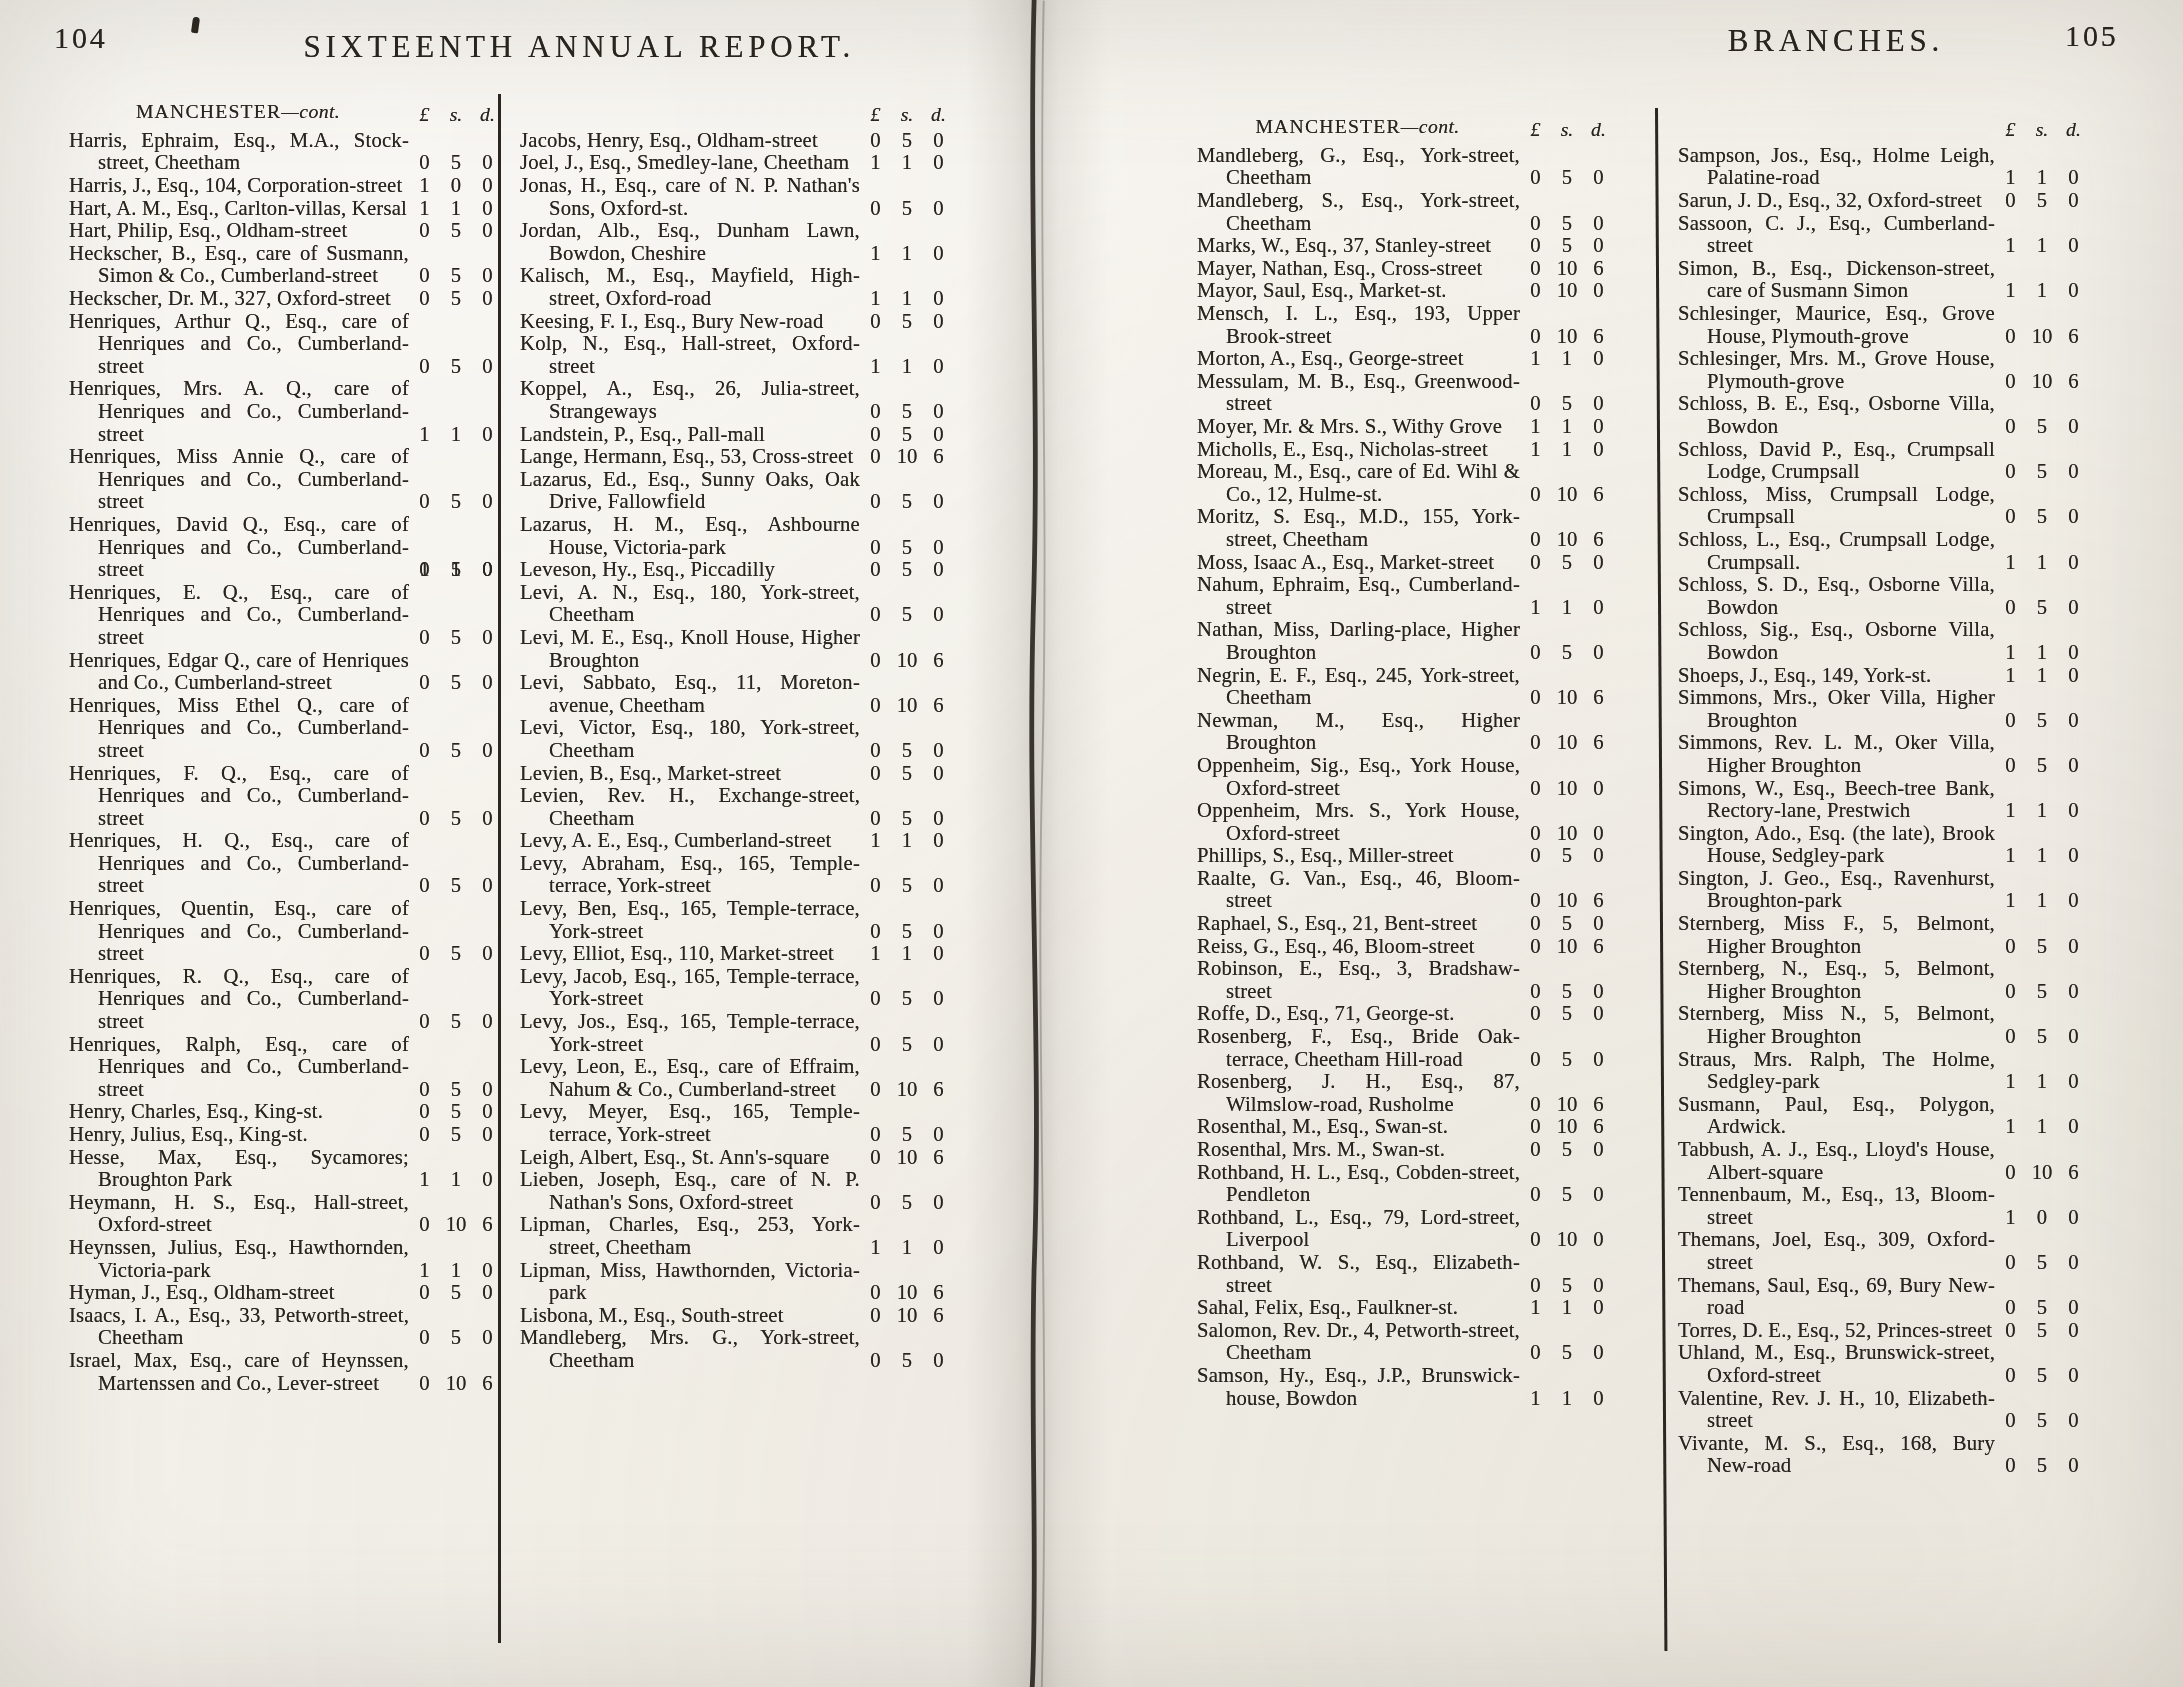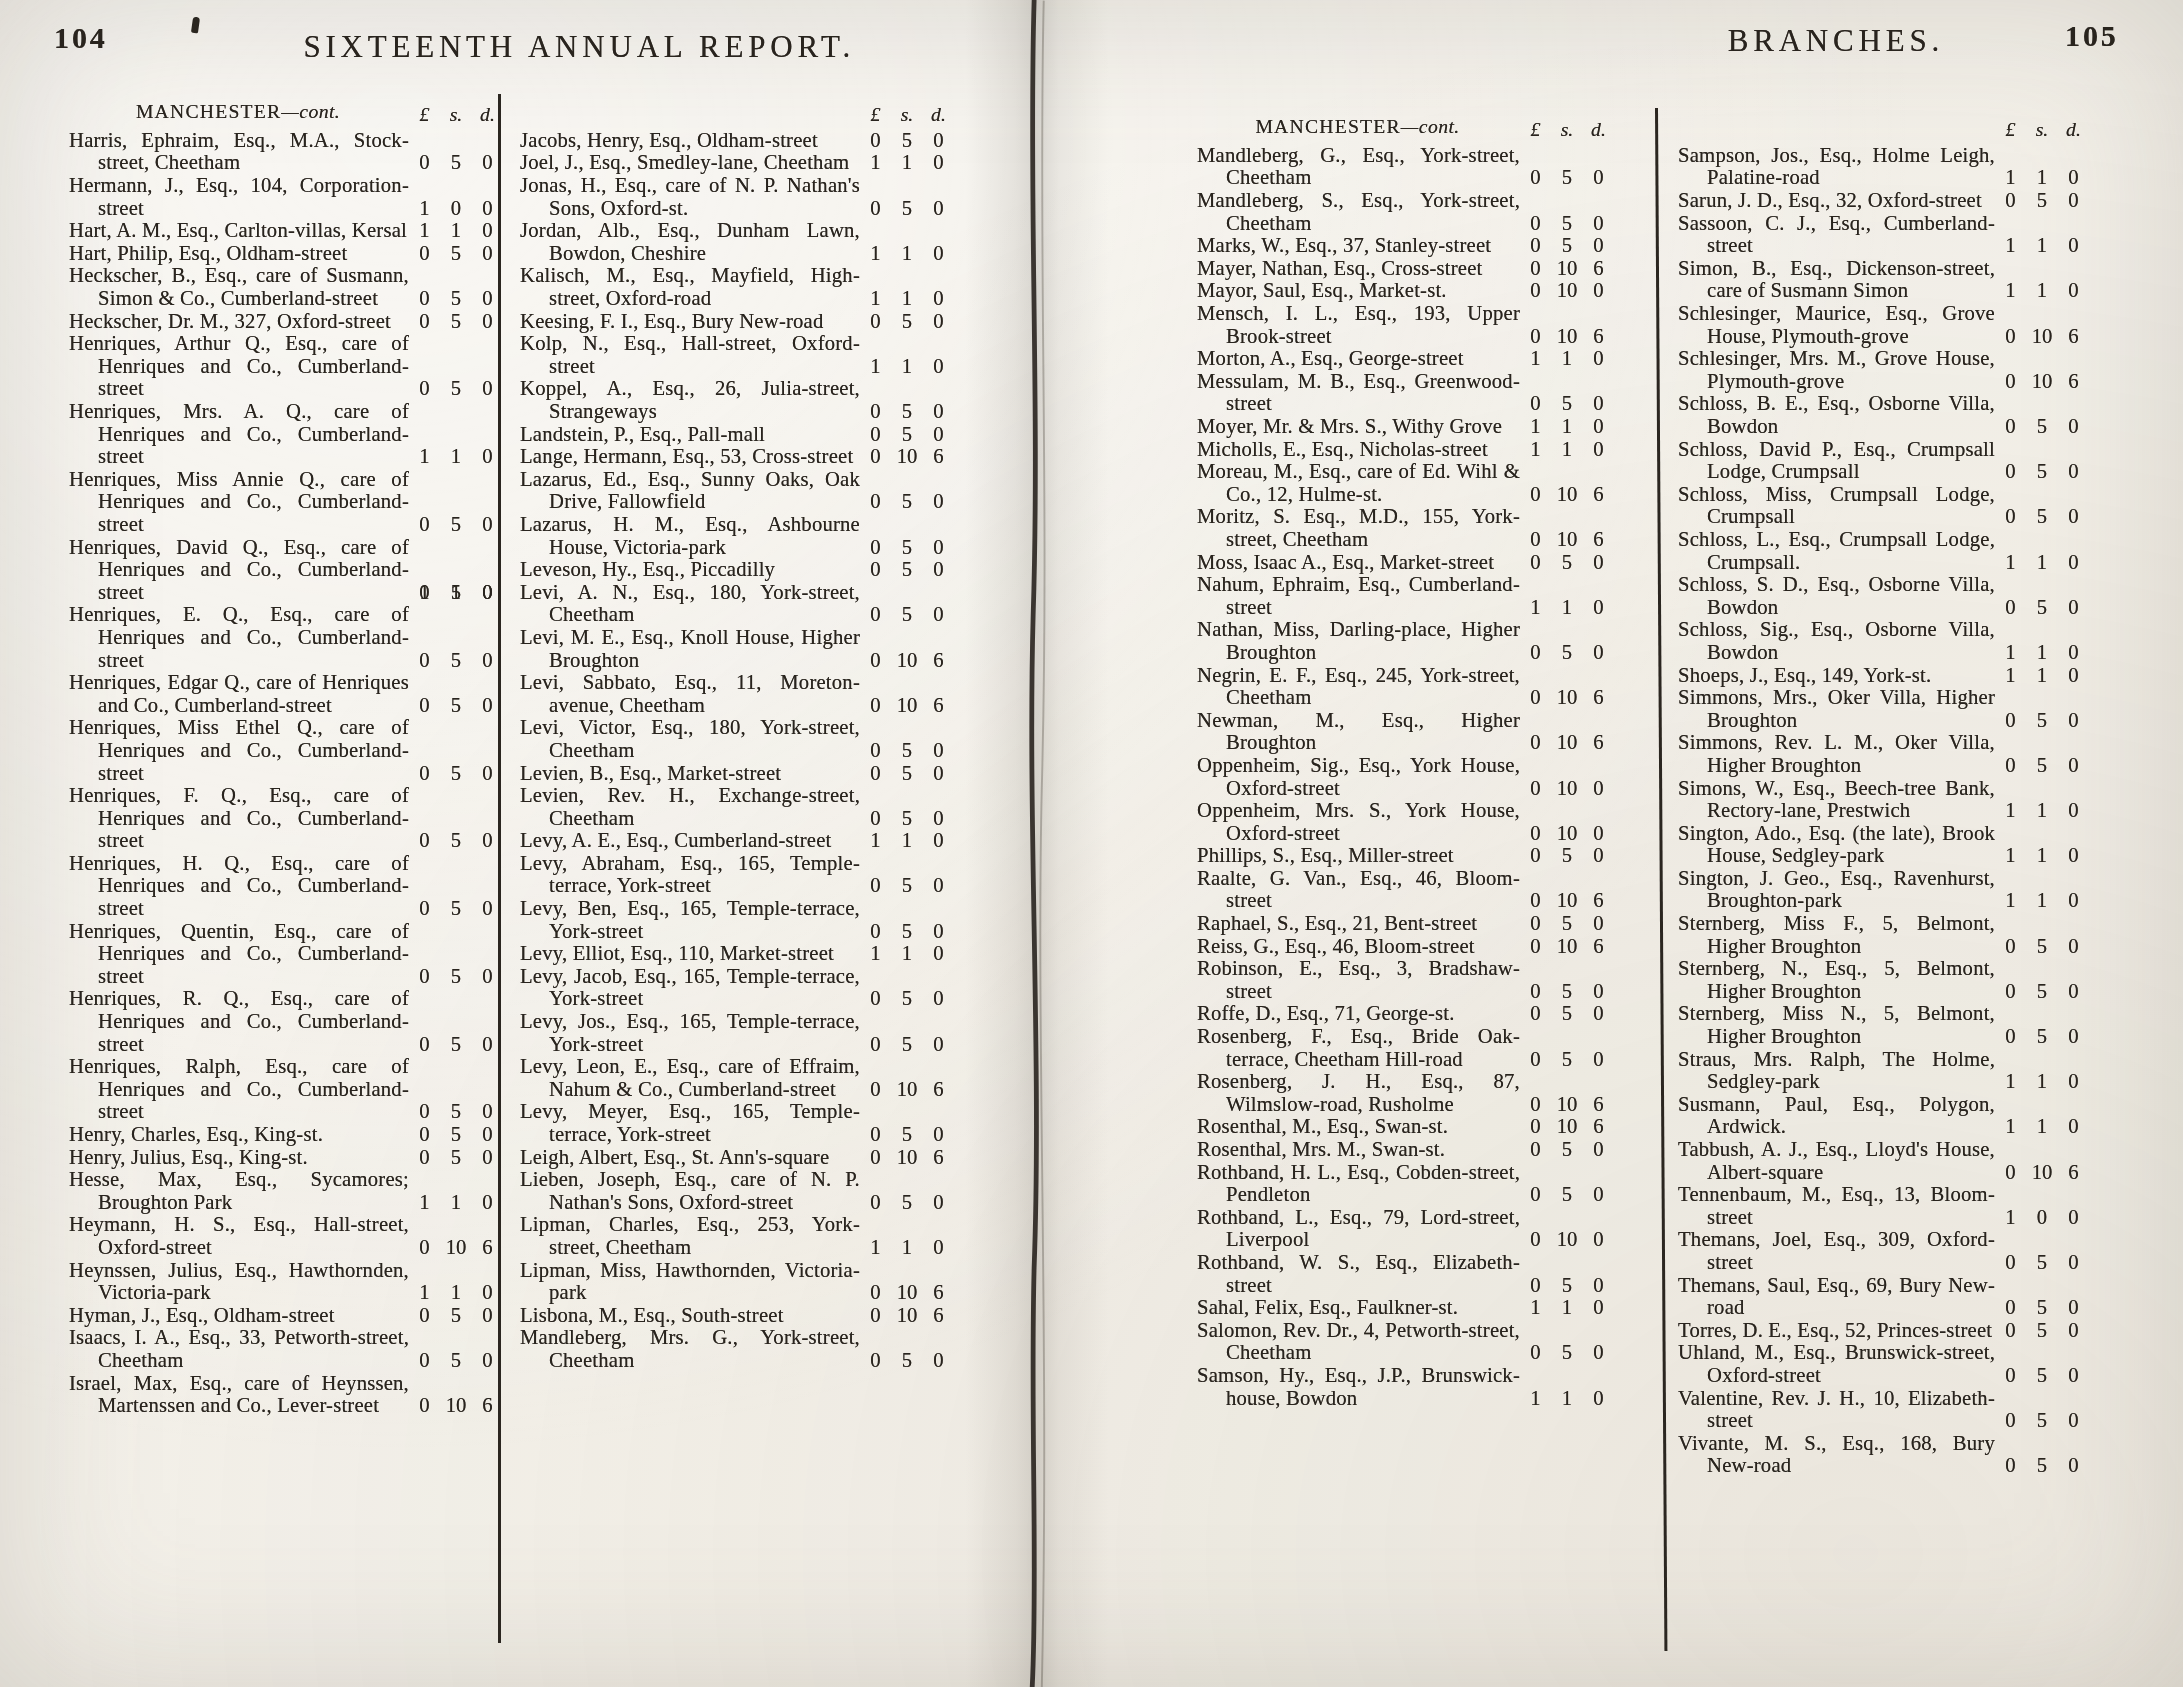--- a/index.html
+++ b/index.html
@@ -6,21 +6,21 @@
   body{
     width:2184px;height:1688px;position:relative;overflow:hidden;
     background:
       radial-gradient(ellipse at 18% 8%, rgba(255,255,255,.45), transparent 60%),
       radial-gradient(ellipse at 85% 92%, rgba(190,180,160,.16), transparent 70%),
       #f3f0e9;
     font-family:"Liberation Serif","DejaVu Serif",serif;
     color:#29241e;
   }
   .vignette{position:absolute;inset:0;box-shadow:inset 0 0 163px rgba(110,100,85,.22);pointer-events:none;}
-  .pageno{position:absolute;font-size:30px;letter-spacing:2.9px;font-weight:bold;}
+  .pageno{position:absolute;font-size:30px;letter-spacing:2.9px;}
   #pageno-left{left:54px;top:21px;}
   #pageno-right{left:2065px;top:19px;text-align:right;}
   .running{position:absolute;font-size:31px;letter-spacing:4.8px;text-align:right;white-space:nowrap;}
   #running-left{left:144px;top:29px;width:711px;}
   #running-right{left:1291px;top:23px;width:653px;}
   .ink-mark{position:absolute;left:192px;top:17.3px;width:6.7px;height:16.3px;background:#2b2620;border-radius:3.8px 3.8px 1.9px 1.9px;transform:rotate(8deg);}
   .col{position:absolute;}
   #col-a{left:69px;top:100px;width:434px;}
   #col-b{left:520px;top:100px;width:434px;}
   #col-c{left:1197px;top:115px;width:417px;}
@@ -66,21 +66,21 @@
   </div>
     <div class="entry">
     <div class="ename">Harris, Ephraim, Esq., M.A., Stock-street, Cheetham</div>
     <span class="amt">
         <span class="a-l">0</span>
         <span class="a-s">5</span>
         <span class="a-d">0</span>
       </span>
   </div>
     <div class="entry">
-    <div class="ename">Hermann, J., Esq., 104, Corporation-street</div>
+    <div class="ename">Harris, J., Esq., 104, Corporation-street</div>
     <span class="amt">
         <span class="a-l">1</span>
         <span class="a-s">0</span>
         <span class="a-d">0</span>
       </span>
   </div>
     <div class="entry">
     <div class="ename">Hart, A. M., Esq., Carlton-villas, Kersal</div>
     <span class="amt">
         <span class="a-l">1</span>

